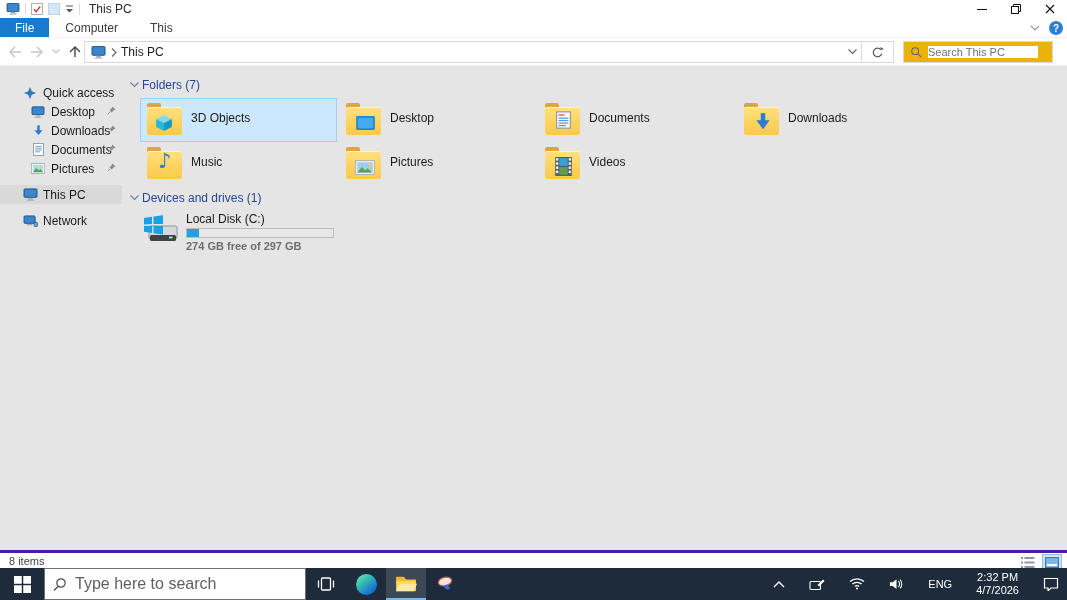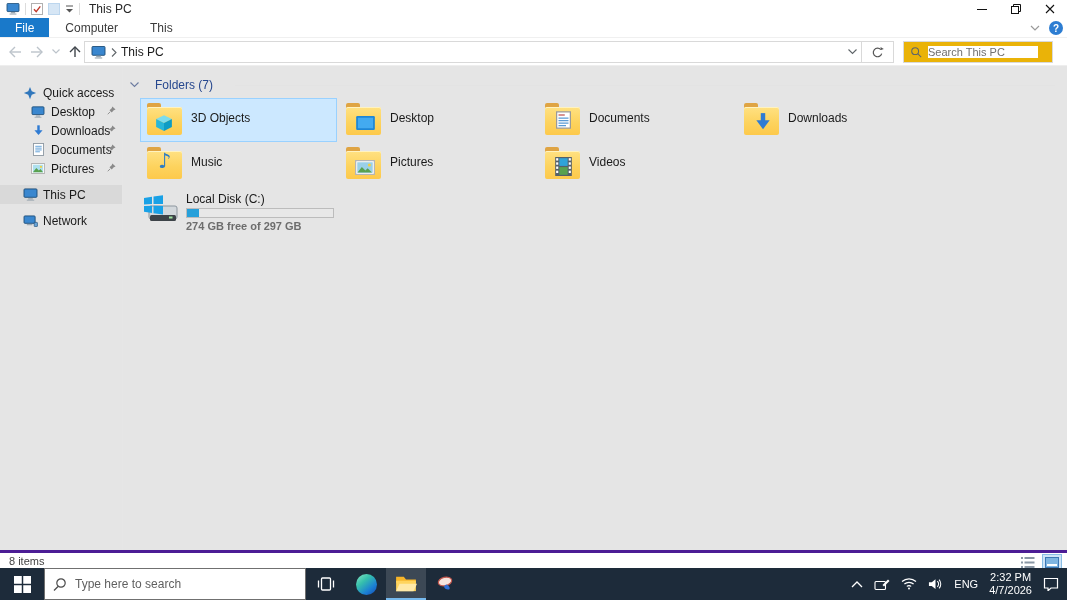--- a/index.html
+++ b/index.html
@@ -38,21 +38,21 @@
   .main { position:absolute; left:0; top:66px; width:1067px; height:484px; background:#e5e5e5; }
   .sidebar { position:absolute; left:0; top:0; width:123px; height:484px; border-right:1px solid #e6e6e6; padding-top:17px; }
   .side-item { height:19px; display:flex; align-items:center; font-size:12px; color:#1a1a1a; padding-left:22px; position:relative; }
   .side-item.child { padding-left:30px; }
   .side-item.selected { background:#d9d9d9; }
   .side-gap { height:7px; }
   .sicon { width:16px; height:16px; display:flex; align-items:center; justify-content:center; margin-right:5px; flex:none; }
   .pin { position:absolute; right:6px; top:4px; }
 
   .content { position:absolute; left:124px; top:0; width:943px; height:484px; padding:11px 8px 0 5px; }
-  .group-hd { display:flex; align-items:center; height:16px; gap:16px; margin-left:1px; }
+  .group-hd { display:flex; align-items:center; height:16px; gap:3px; margin-left:1px; }
   .group-label { font-size:12px; color:#26478e; white-space:nowrap; }
   .group-rule { flex:1; height:1px; background:#e3e3e3; margin-left:6px; margin-right:4px; }
   .tiles { display:grid; grid-template-columns:repeat(4,199px); margin:5px 0 4px 11px; }
   .tile { width:197px; height:44px; display:flex; align-items:flex-start; border:1px solid transparent; padding:4px 0 0 6px; }
   .tile.selected { background:#cce8ff; border-color:#99d1ff; }
   .flabel { font-size:12px; color:#1a1a1a; margin:8px 0 0 9px; }
 
   .folder { position:relative; width:35px; height:33px; flex:none; }
   .folder::before { content:""; position:absolute; left:0; top:0; width:14px; height:6px; background:#dfa443; border-radius:2px 2px 0 0; }
   .folder::after { content:""; position:absolute; left:0; top:4px; width:35px; height:28px; background:linear-gradient(180deg,#ffe182 0%,#fdd35e 55%,#fdc94b 100%); border-radius:2px; z-index:1; box-shadow:inset 0 1px 0 #fff3c0; }
@@ -71,26 +71,26 @@
   .status-count { font-size:11px; color:#444; margin-left:9px; }
   .view-btns { position:absolute; right:5px; top:0; height:18px; display:flex; align-items:center; gap:4px; }
   .view-btn { width:20px; height:16px; display:flex; align-items:center; justify-content:center; }
   .view-btn.active { background:#cfe4f7; border:1px solid #88bde4; }
 
   
   .taskbar { position:absolute; left:0; top:568px; width:1067px; height:32px; background:#1d2b3a; display:flex; align-items:stretch; }
   .tb-btn { width:44px; display:flex; align-items:center; justify-content:center; flex:none; }
   .tb-start { width:44px; }
   .tb-search { width:262px; background:#fff; border:1px solid #707070; display:flex; align-items:center; gap:8px; padding:0 8px; flex:none; }
-  .tb-search input { border:none; outline:none; font-size:12px; color:#15803d; width:200px; font-family:inherit; background:transparent; }
+  .tb-search input { border:none; outline:none; font-size:16px; color:#15803d; width:200px; font-family:inherit; background:transparent; }
   .tb-search input::placeholder { color:#5f5f5f; }
   .tb-app { width:40px; display:flex; align-items:center; justify-content:center; flex:none; }
   .tb-app.active { background:rgba(255,255,255,.14); box-shadow:inset 0 -2px 0 #76b9ed; }
   .edge-ball { width:21px; height:21px; border-radius:50%; background:linear-gradient(140deg,#8ae6c5 0%,#36c0ac 35%,#1b7fd4 70%,#1749ae 100%); }
-  .tray { margin-left:auto; display:flex; align-items:center; gap:11px; padding-right:8px; }
+  .tray { margin-left:auto; display:flex; align-items:center; gap:24px; padding-right:8px; }
   .tray-lang { font-size:11px; color:#fff; }
   .tray-clock { font-size:11px; color:#fff; text-align:center; line-height:13px; }
   .tray-ico { display:flex; align-items:center; justify-content:center; }
 </style>
 </head>
 <body>
 
 <div class="screen">
 
   <div class="titlebar">
@@ -405,20 +405,29 @@
                   <rect x="11.4" y="11.5" width="1.8" height="2" fill="#fff"></rect>
                   <rect x="3.5" y="1" width="7" height="6.5" fill="#2fa3d8"></rect>
                   <rect x="3.5" y="8.5" width="7" height="6.5" fill="#59a14f"></rect>
                 </svg>
             </span>
           </span>
           <span class="flabel">Videos</span>
         </div>
       </div>
 
+      <div class="group-hd">
+        <span>
+          <svg width="9" height="6" viewBox="0 0 9 6">
+              <path d="M0.5 0.5L4.5 4.5 8.5 0.5" stroke="#6c7ba0" stroke-width="1.1" fill="none"></path>
+            </svg>
+        </span>
+        <span class="group-label">Devices and drives (1)</span>
+        <span class="group-rule"></span>
+      </div>
 
       <div class="drive-tile">
         <span>
           <svg width="37" height="36" viewBox="0 0 37 36">
               <rect x="7" y="14" width="28" height="13" rx="2" fill="#d3d8dc" stroke="#8d969e"></rect>
               <rect x="8" y="23" width="26" height="6" rx="1.5" fill="#3d4348"></rect>
               <rect x="27" y="24.5" width="3.5" height="2" fill="#9fe3a0"></rect>
               <g fill="#19a1e6">
                 <polygon points="2,6 10,4.8 10,12 2,12.6"></polygon>
                 <polygon points="11.5,4.6 21,3.2 21,11.9 11.5,12"></polygon>

